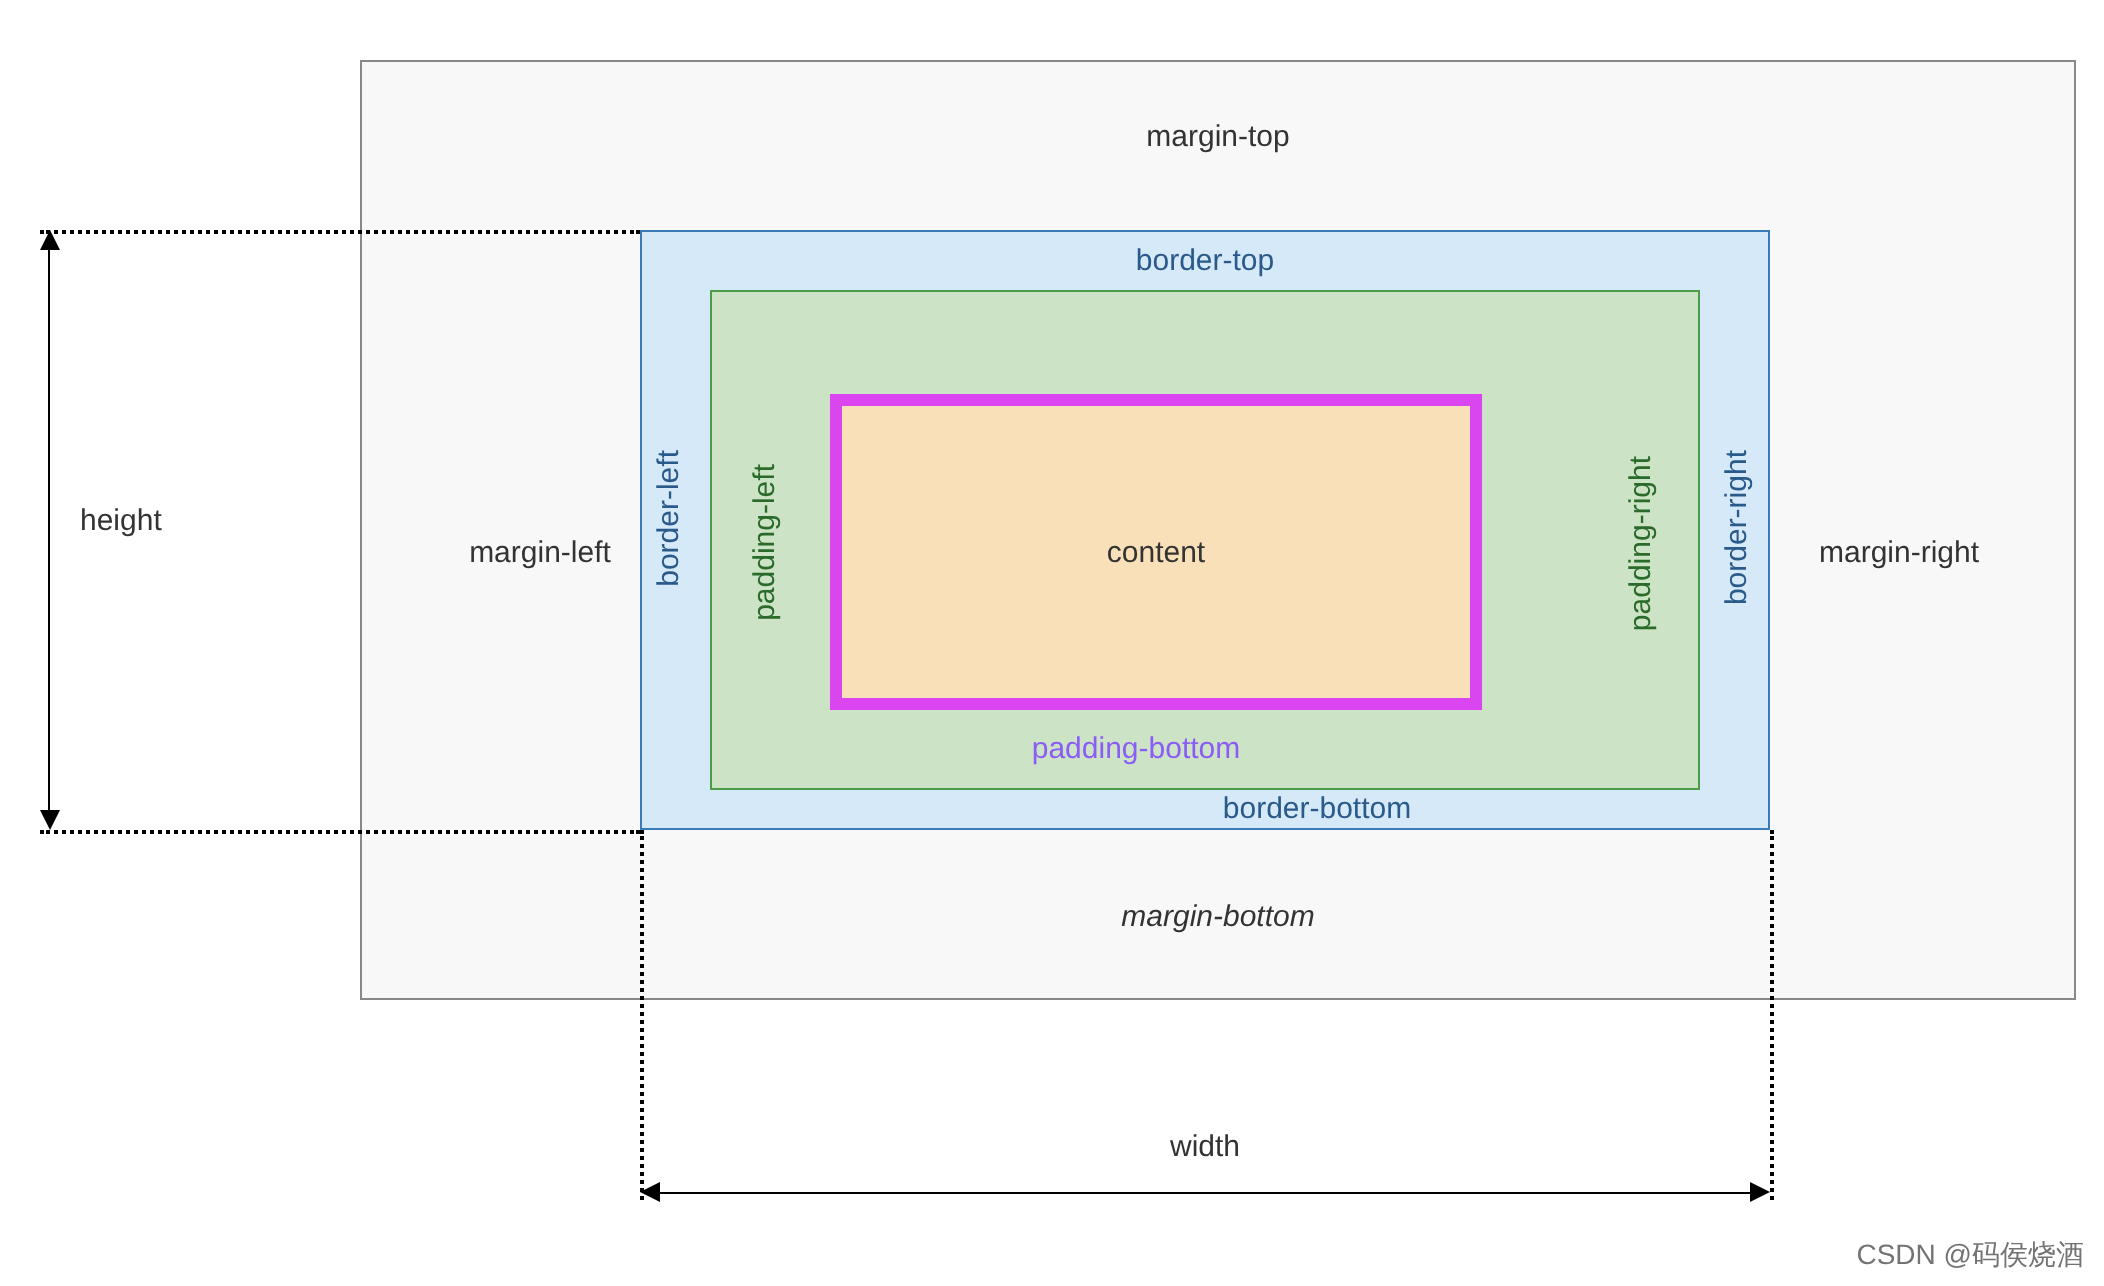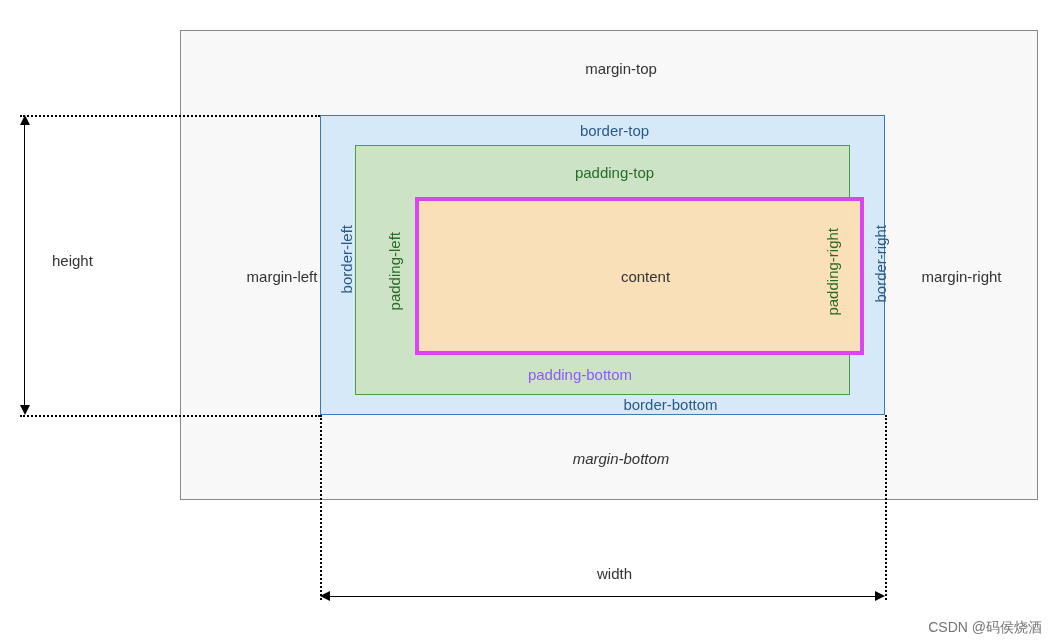--- a/index.html
+++ b/index.html
@@ -46,33 +46,32 @@
     width: 495px;
     height: 250px;
     border: 1px solid #4a9c4a;
     background: #cce4c5;
   }
   
   .content-box {
     position: absolute;
     left: 415px;
     top: 197px;
-    width: 449px;
+    width: 326px;
     height: 158px;
-    border: 4px solid #d946ef;
+    border: 6px solid #d946ef;
     background: #f9e0b8;
     display: flex;
     align-items: center;
     justify-content: center;
   }
   .label {
     position: absolute;
     text-align: center;
     white-space: nowrap;
-    margin-left: 12px;
   }
   .label.vert {
     writing-mode: vertical-rl;
     transform: rotate(180deg);
   }
   
   .dotted-h {
     position: absolute;
     border-top: 2px dotted #000;
     height: 0;
@@ -144,21 +143,20 @@
   <span class="label" style="left:180px;top:60px;width:858px;">margin-top</span>
   <span class="label" style="left:180px;top:268px;width:140px;padding-left:40px;">margin-left</span>
   <span class="label" style="left:885px;top:268px;width:129px;">margin-right</span>
   <span class="label" style="left:180px;top:450px;width:858px;font-style:italic;">margin-bottom</span>
 
   <span class="label" style="left:320px;top:122px;width:565px;color:#2a5a8a;">border-top</span>
   <span class="label vert" style="left:326px;top:225px;color:#2a5a8a;">border-left</span>
   <span class="label vert" style="left:860px;top:225px;color:#2a5a8a;">border-right</span>
   <span class="label" style="left:320px;top:396px;width:677px;color:#2a5a8a;">border-bottom</span>
 
-  <span class="label" style="left:355px;top:164px;width:495px;color:#2a6a2a;">padding-top</span>
   <span class="label vert" style="left:374px;top:232px;color:#2a6a2a;">padding-left</span>
   <span class="label vert" style="left:812px;top:228px;color:#2a6a2a;">padding-right</span>
   <span class="label" style="left:355px;top:366px;width:426px;color:#8b5cf6;">padding-bottom</span>
 
   <div class="dotted-h" style="left:20px;top:115px;width:300px;"></div>
 
   <div class="dotted-h" style="left:20px;top:415px;width:300px;"></div>
 
   <div class="dotted-v" style="left:320px;top:415px;height:185px;"></div>
 

